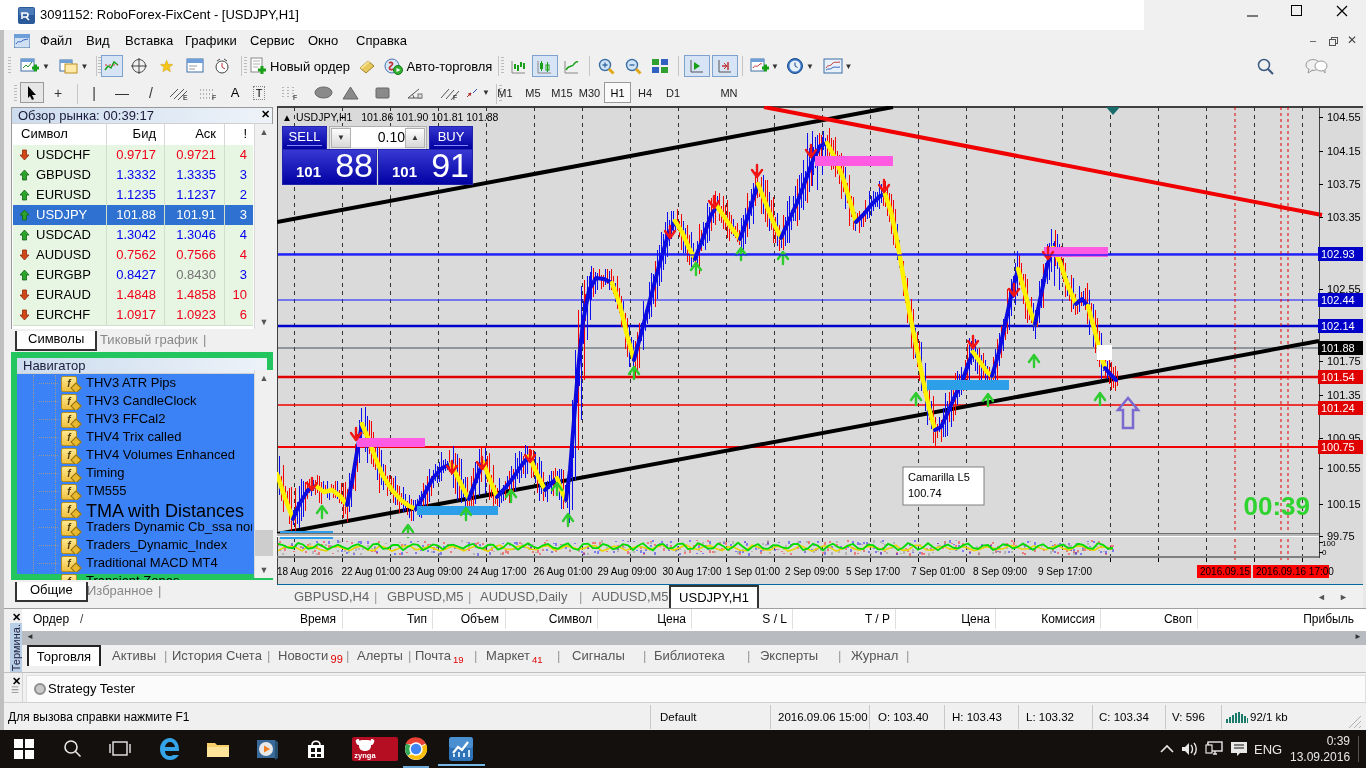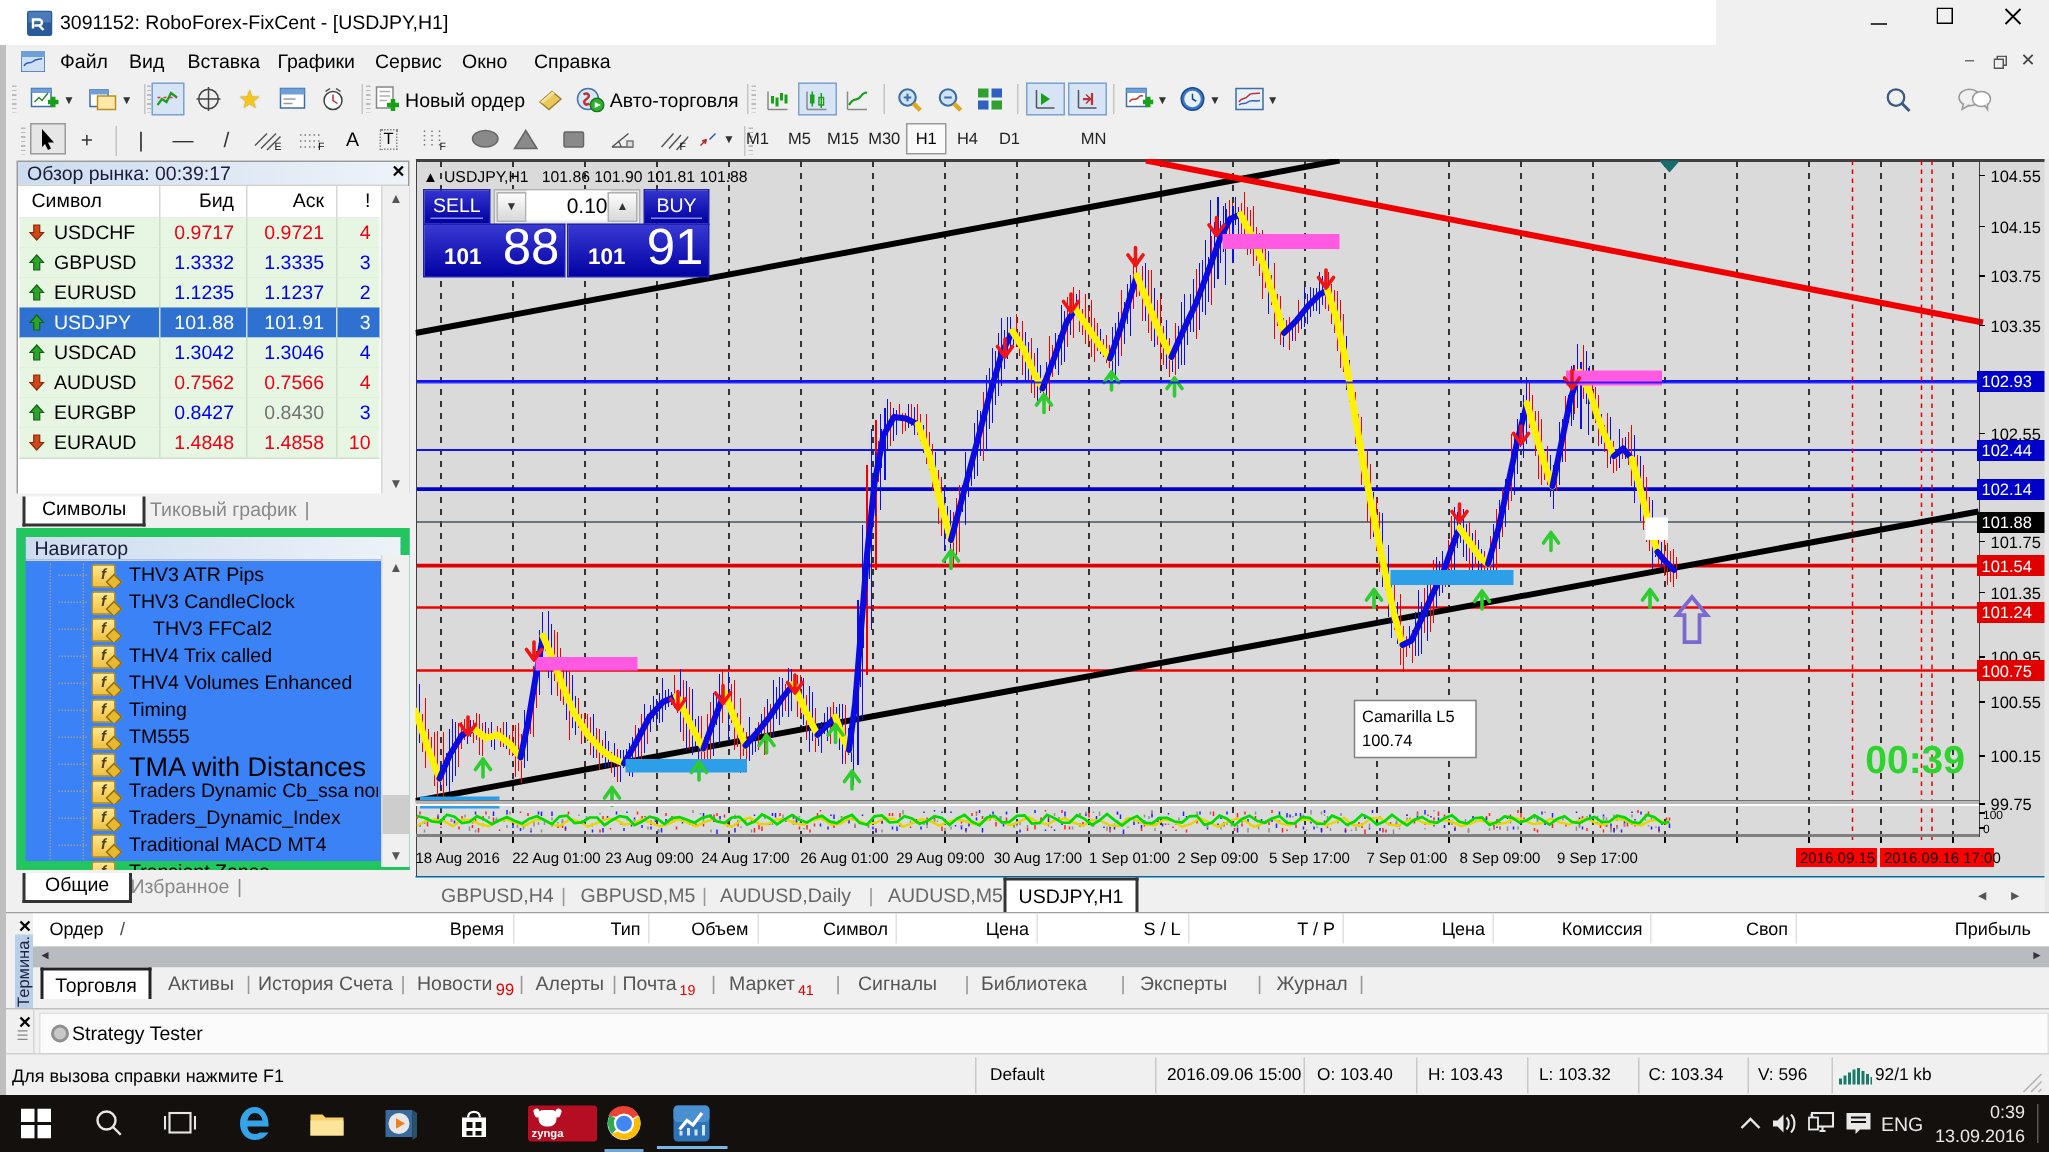--- a/index.html
+++ b/index.html
@@ -419,20 +419,32 @@
         <path d="M5.5 11L1 6h2.5V1h4v5H10z" fill="#d04818" stroke="#902808" stroke-width="0.8"></path>
       </svg>
 <span style="position:absolute;left:23px;color:#000;">EURAUD</span>
 <span style="position:absolute;right:97px;color:#f00018;">1.4848</span>
 <span style="position:absolute;right:37px;color:#f00018;">1.4858</span>
 <span style="position:absolute;right:6px;color:#f00018;">10</span>
 <div style="position:absolute;left:93px;top:0;width:1px;height:20px;background:#cfdfca;"></div>
 <div style="position:absolute;left:151px;top:0;width:1px;height:20px;background:#cfdfca;"></div>
 <div style="position:absolute;left:211px;top:0;width:1px;height:20px;background:#cfdfca;"></div>
     </div>
+    <div style="position:absolute;left:13px;top:199px;width:240px;height:20px;background:#e7f5e3;border-bottom:1px solid #cfdfca;font-size:13px;line-height:19px;">
+<svg width="11" height="12" style="position:absolute;left:6px;top:4px;">
+        <path d="M5.5 11L1 6h2.5V1h4v5H10z" fill="#d04818" stroke="#902808" stroke-width="0.8"></path>
+      </svg>
+<span style="position:absolute;left:23px;color:#000;">EURCHF</span>
+<span style="position:absolute;right:97px;color:#f00018;">1.0917</span>
+<span style="position:absolute;right:37px;color:#f00018;">1.0923</span>
+<span style="position:absolute;right:6px;color:#f00018;">6</span>
+<div style="position:absolute;left:93px;top:0;width:1px;height:20px;background:#cfdfca;"></div>
+<div style="position:absolute;left:151px;top:0;width:1px;height:20px;background:#cfdfca;"></div>
+<div style="position:absolute;left:211px;top:0;width:1px;height:20px;background:#cfdfca;"></div>
+    </div>
  <div class="abs" style="left:254px;top:18px;width:18px;height:207px;background:#f0f0f0;border-left:1px solid #d8d8d8;">
    <div style="height:17px;text-align:center;font-size:9px;color:#555;line-height:17px;">▲</div>
    <div style="position:absolute;bottom:0;width:100%;height:17px;text-align:center;font-size:9px;color:#555;line-height:17px;">▼</div>
  </div>
  <div class="abs" style="left:0px;top:223px;width:277px;height:22px;background:#f0f0f0;font-size:13px;">
    <span class="abs" style="left:15px;top:2px;background:#fff;border:2px solid #333;border-top:none;padding:0px 11px 3px;">Символы</span>
    <span class="abs" style="left:100px;top:3px;color:#888;">Тиковый график</span>
    <span class="abs" style="left:203px;top:3px;color:#888;">|</span>
  </div>
 
@@ -454,21 +466,21 @@
       <div style="position:absolute;left:0;top:18px;width:252px;height:18px;overflow:hidden;">
 <div style="position:absolute;left:39px;top:9px;width:19px;border-top:1px dotted #999;"></div>
 <div style="position:absolute;left:61px;top:2px;width:14px;height:14px;background:linear-gradient(#ffe890,#f0c040);border:1px solid #b89020;border-radius:2px;font-size:10px;font-style:italic;font-weight:bold;text-align:center;line-height:13px;color:#504010;">f</div>
 <div style="position:absolute;left:72px;top:10px;width:6px;height:6px;background:#e8b830;border:1px solid #907010;transform:rotate(45deg);"></div>
 <span style="position:absolute;left:86px;top:1px;font-size:13px;color:#000;white-space:nowrap;">THV3 CandleClock</span>
       </div>
       <div style="position:absolute;left:0;top:36px;width:252px;height:18px;overflow:hidden;">
 <div style="position:absolute;left:39px;top:9px;width:19px;border-top:1px dotted #999;"></div>
 <div style="position:absolute;left:61px;top:2px;width:14px;height:14px;background:linear-gradient(#ffe890,#f0c040);border:1px solid #b89020;border-radius:2px;font-size:10px;font-style:italic;font-weight:bold;text-align:center;line-height:13px;color:#504010;">f</div>
 <div style="position:absolute;left:72px;top:10px;width:6px;height:6px;background:#e8b830;border:1px solid #907010;transform:rotate(45deg);"></div>
-<span style="position:absolute;left:86px;top:1px;font-size:13px;color:#000;white-space:nowrap;margin-left:16px;">THV3 FFCal2</span>
+<span style="position:absolute;left:86px;top:1px;font-size:13px;color:#000;white-space:nowrap;">THV3 FFCal2</span>
       </div>
       <div style="position:absolute;left:0;top:54px;width:252px;height:18px;overflow:hidden;">
 <div style="position:absolute;left:39px;top:9px;width:19px;border-top:1px dotted #999;"></div>
 <div style="position:absolute;left:61px;top:2px;width:14px;height:14px;background:linear-gradient(#ffe890,#f0c040);border:1px solid #b89020;border-radius:2px;font-size:10px;font-style:italic;font-weight:bold;text-align:center;line-height:13px;color:#504010;">f</div>
 <div style="position:absolute;left:72px;top:10px;width:6px;height:6px;background:#e8b830;border:1px solid #907010;transform:rotate(45deg);"></div>
 <span style="position:absolute;left:86px;top:1px;font-size:13px;color:#000;white-space:nowrap;">THV4 Trix called</span>
       </div>
       <div style="position:absolute;left:0;top:72px;width:252px;height:18px;overflow:hidden;">
 <div style="position:absolute;left:39px;top:9px;width:19px;border-top:1px dotted #999;"></div>
 <div style="position:absolute;left:61px;top:2px;width:14px;height:14px;background:linear-gradient(#ffe890,#f0c040);border:1px solid #b89020;border-radius:2px;font-size:10px;font-style:italic;font-weight:bold;text-align:center;line-height:13px;color:#504010;">f</div>

